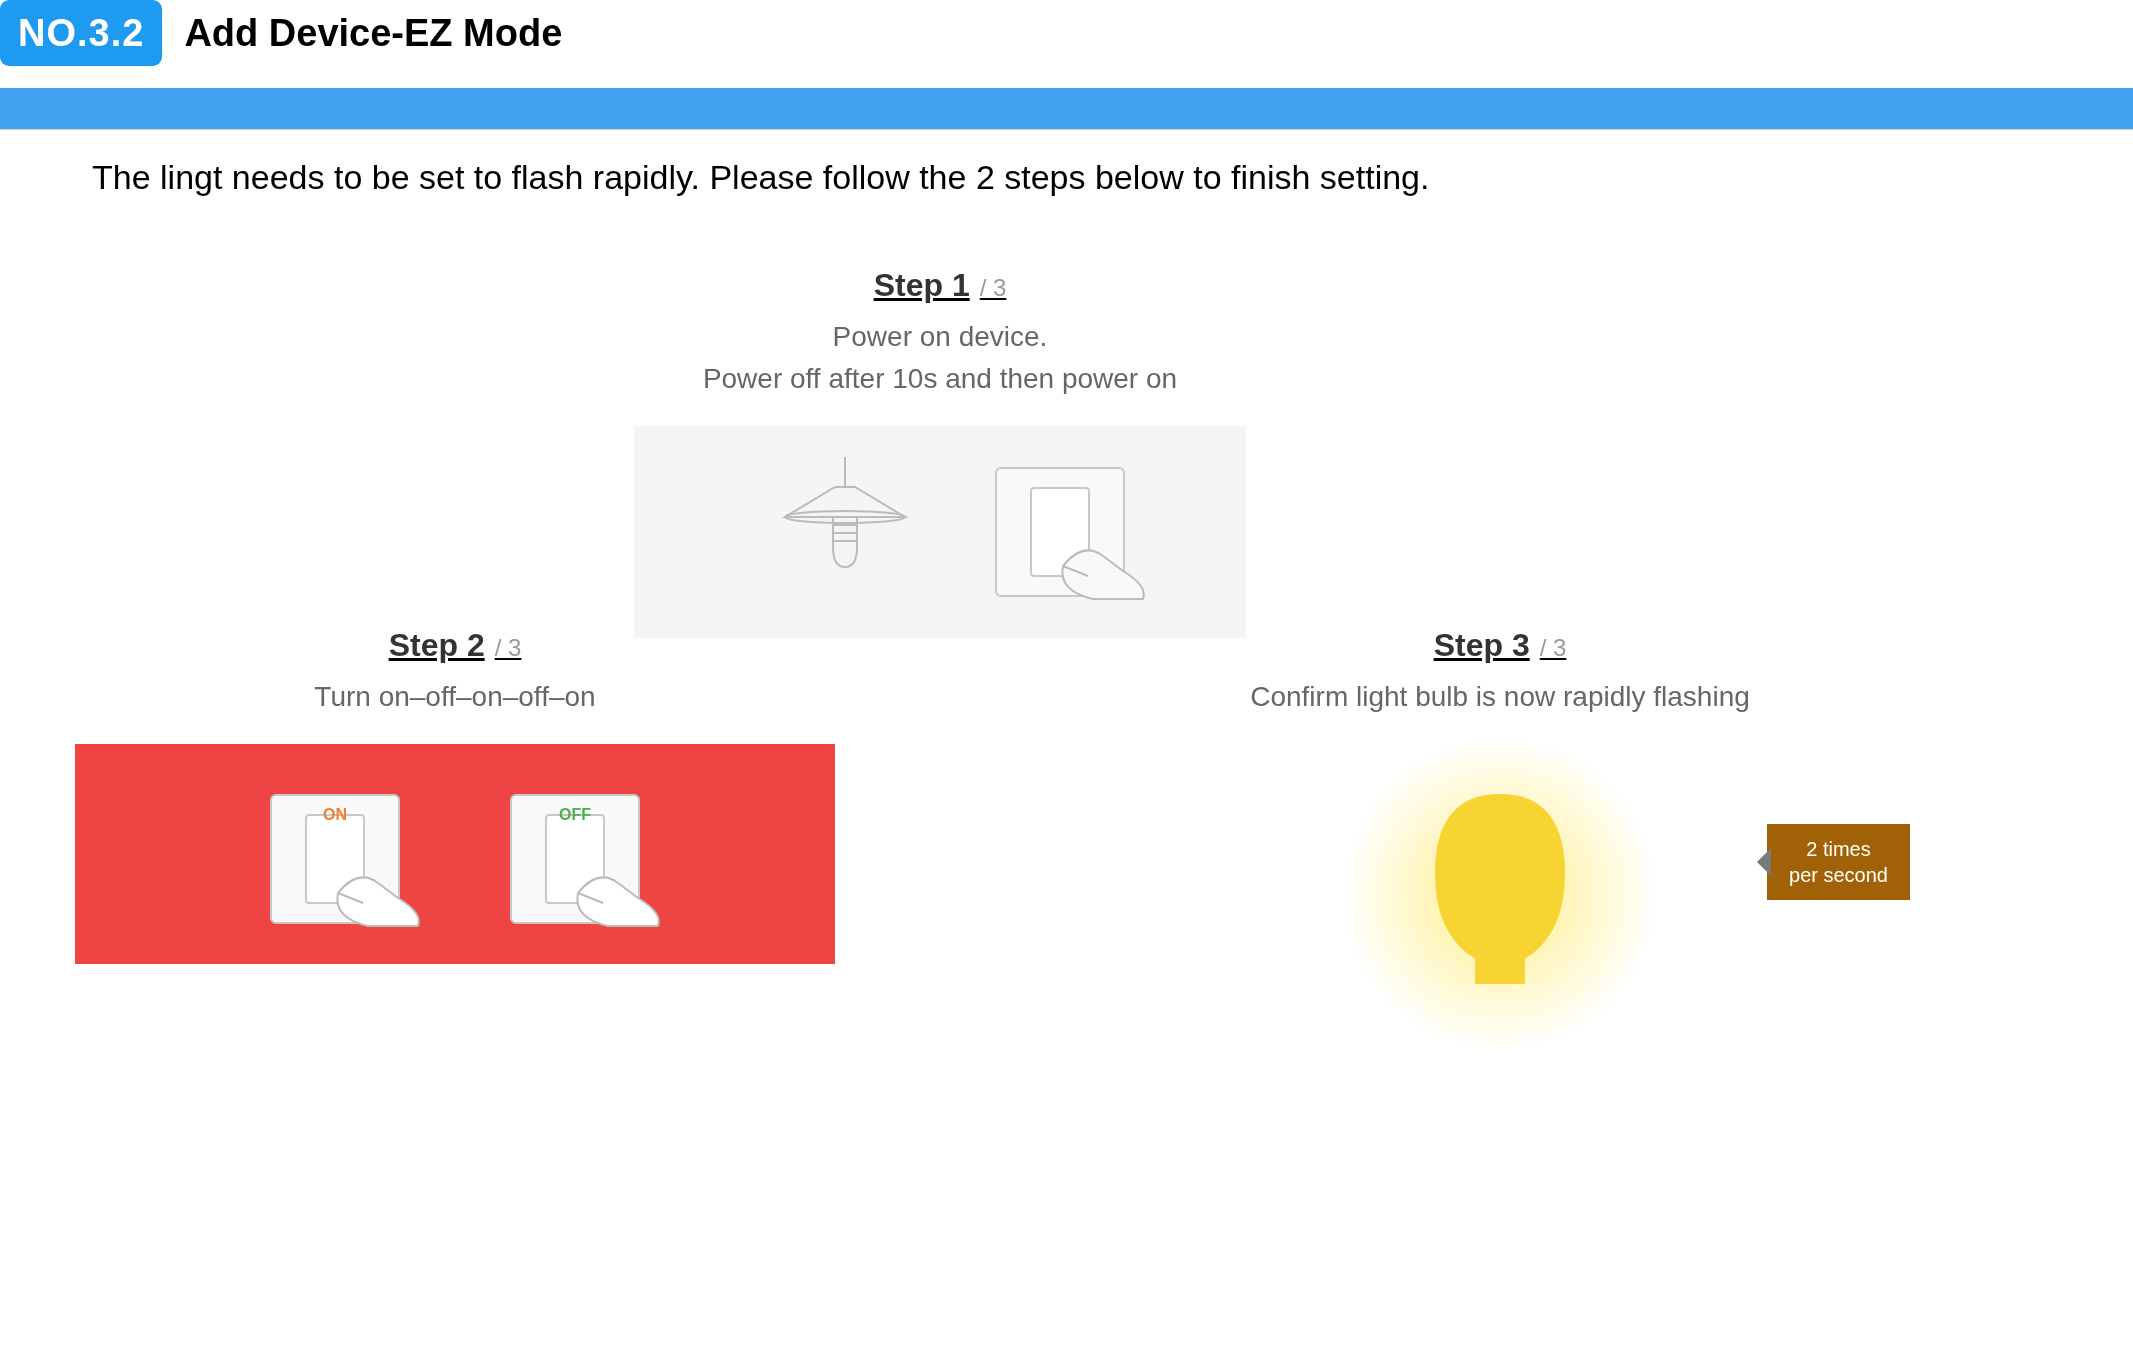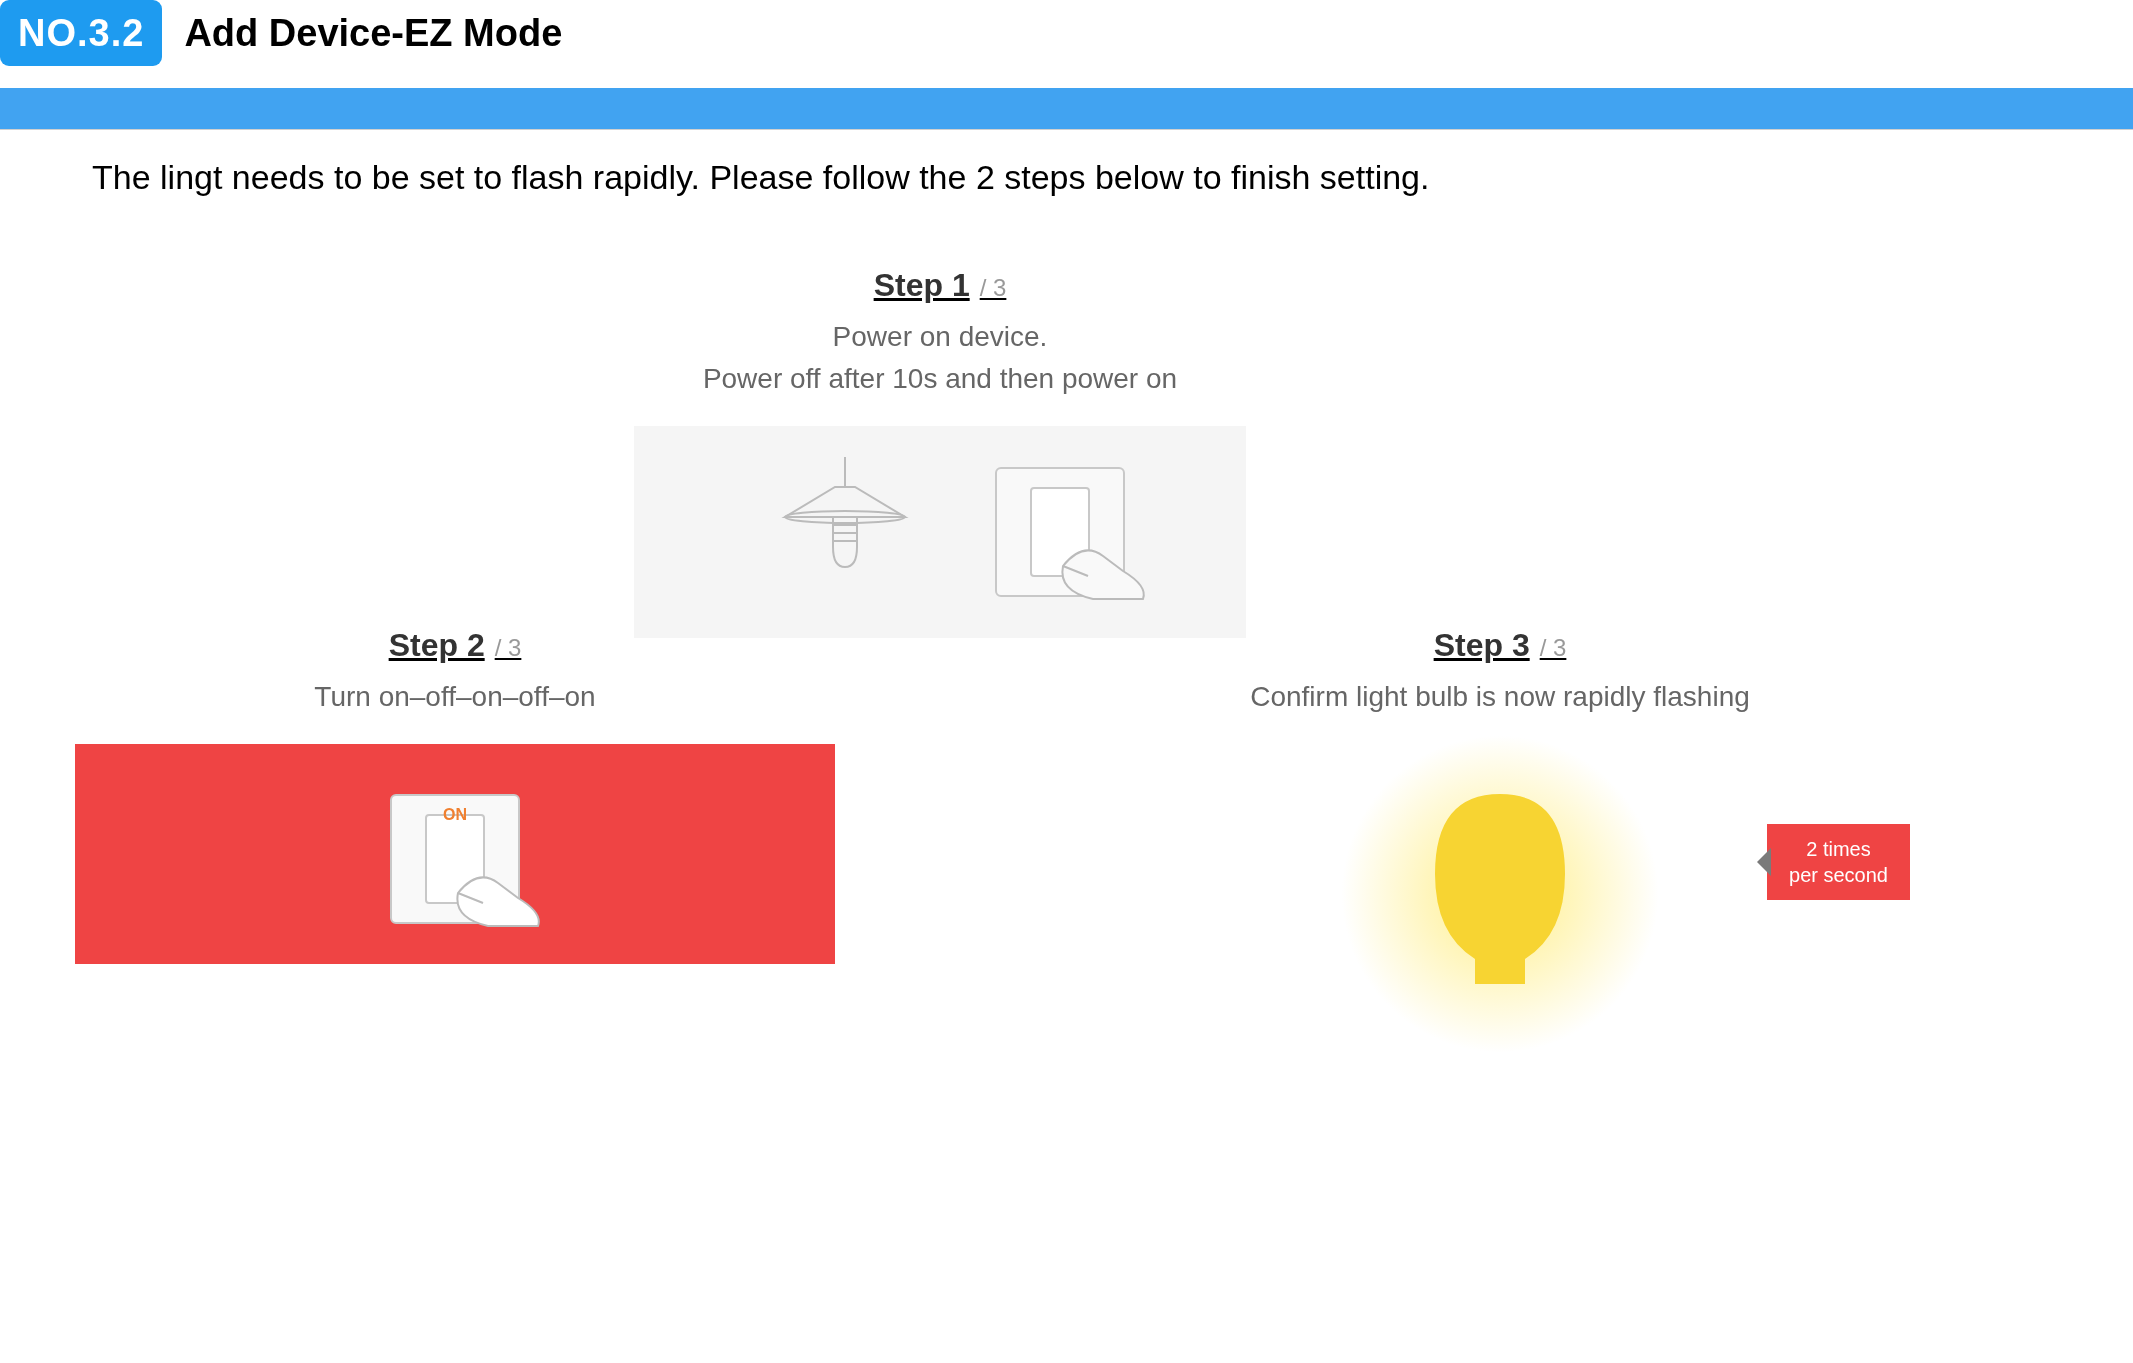--- a/index.html
+++ b/index.html
@@ -172,21 +172,21 @@
   }
   .bulb-shape {
     position: relative;
     z-index: 2;
     margin-top: 10px;
   }
   .callout {
     position: absolute;
     right: -260px;
     top: 50px;
-    background: #ef4444;
+    background: #a16207;
     color: #fff;
     font-size: 20px;
     padding: 12px 22px;
     line-height: 1.3;
     text-align: center;
   }
   .callout::before {
     content: "";
     position: absolute;
     left: -24px;
@@ -251,20 +251,30 @@
       <div class="switch-outline">
         <div class="switch-label on">ON</div>
         <div class="switch-inner"></div>
         <div class="hand">
           <svg viewBox="0 0 100 70">
             <path d="M 10 35 Q 30 10 50 25 L 70 40 Q 95 55 90 68 L 40 68 Q 5 60 10 35 Z" fill="#fff" stroke="#bbb" stroke-width="2"></path>
             <path d="M 10 35 L 35 45" fill="none" stroke="#bbb" stroke-width="2"></path>
           </svg>
         </div>
       </div>
+      <div class="switch-outline">
+        <div class="switch-label off">OFF</div>
+        <div class="switch-inner"></div>
+        <div class="hand">
+          <svg viewBox="0 0 100 70">
+            <path d="M 10 35 Q 30 10 50 25 L 70 40 Q 95 55 90 68 L 40 68 Q 5 60 10 35 Z" fill="#fff" stroke="#bbb" stroke-width="2"></path>
+            <path d="M 10 35 L 35 45" fill="none" stroke="#bbb" stroke-width="2"></path>
+          </svg>
+        </div>
+      </div>
     </div>
   </div>
 
   <div class="step-card step3">
     <div class="step-head-line">
       <span class="step-head">Step 3</span>
       <span class="step-sub">/ 3</span>
     </div>
     <div class="step-text">Confirm light bulb is now rapidly flashing</div>
     <div class="illus-box step3-illus">

